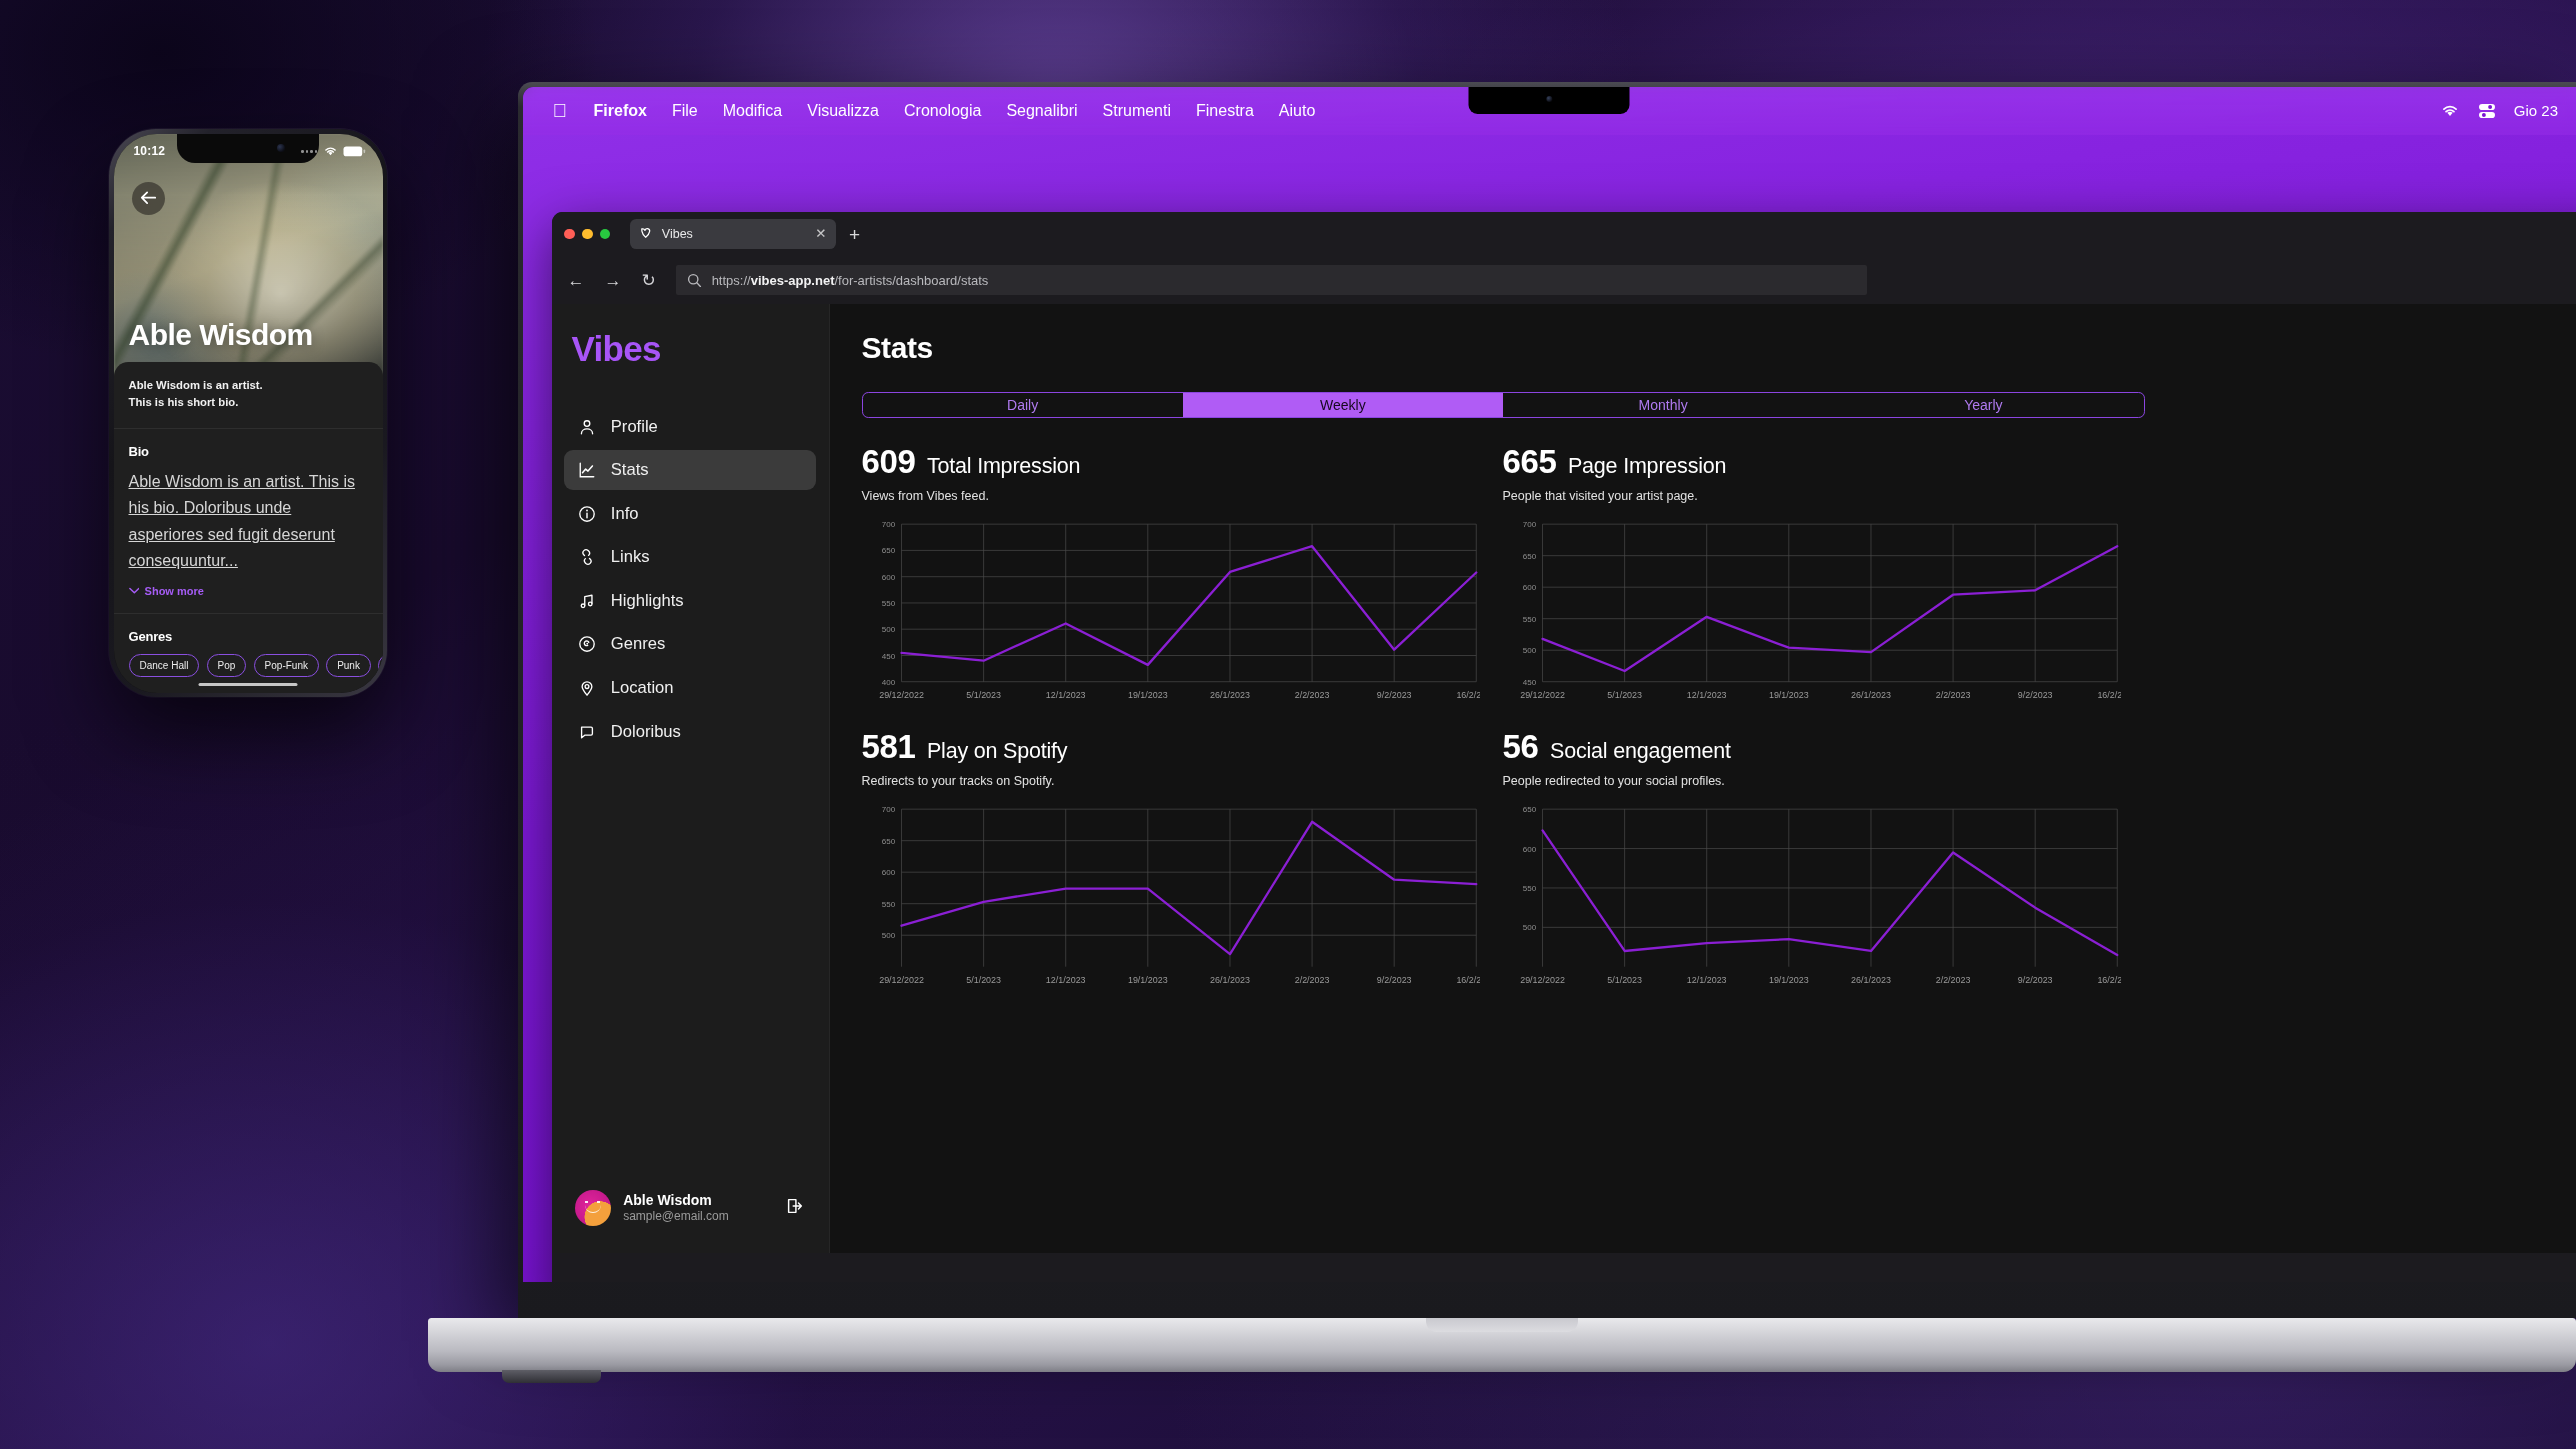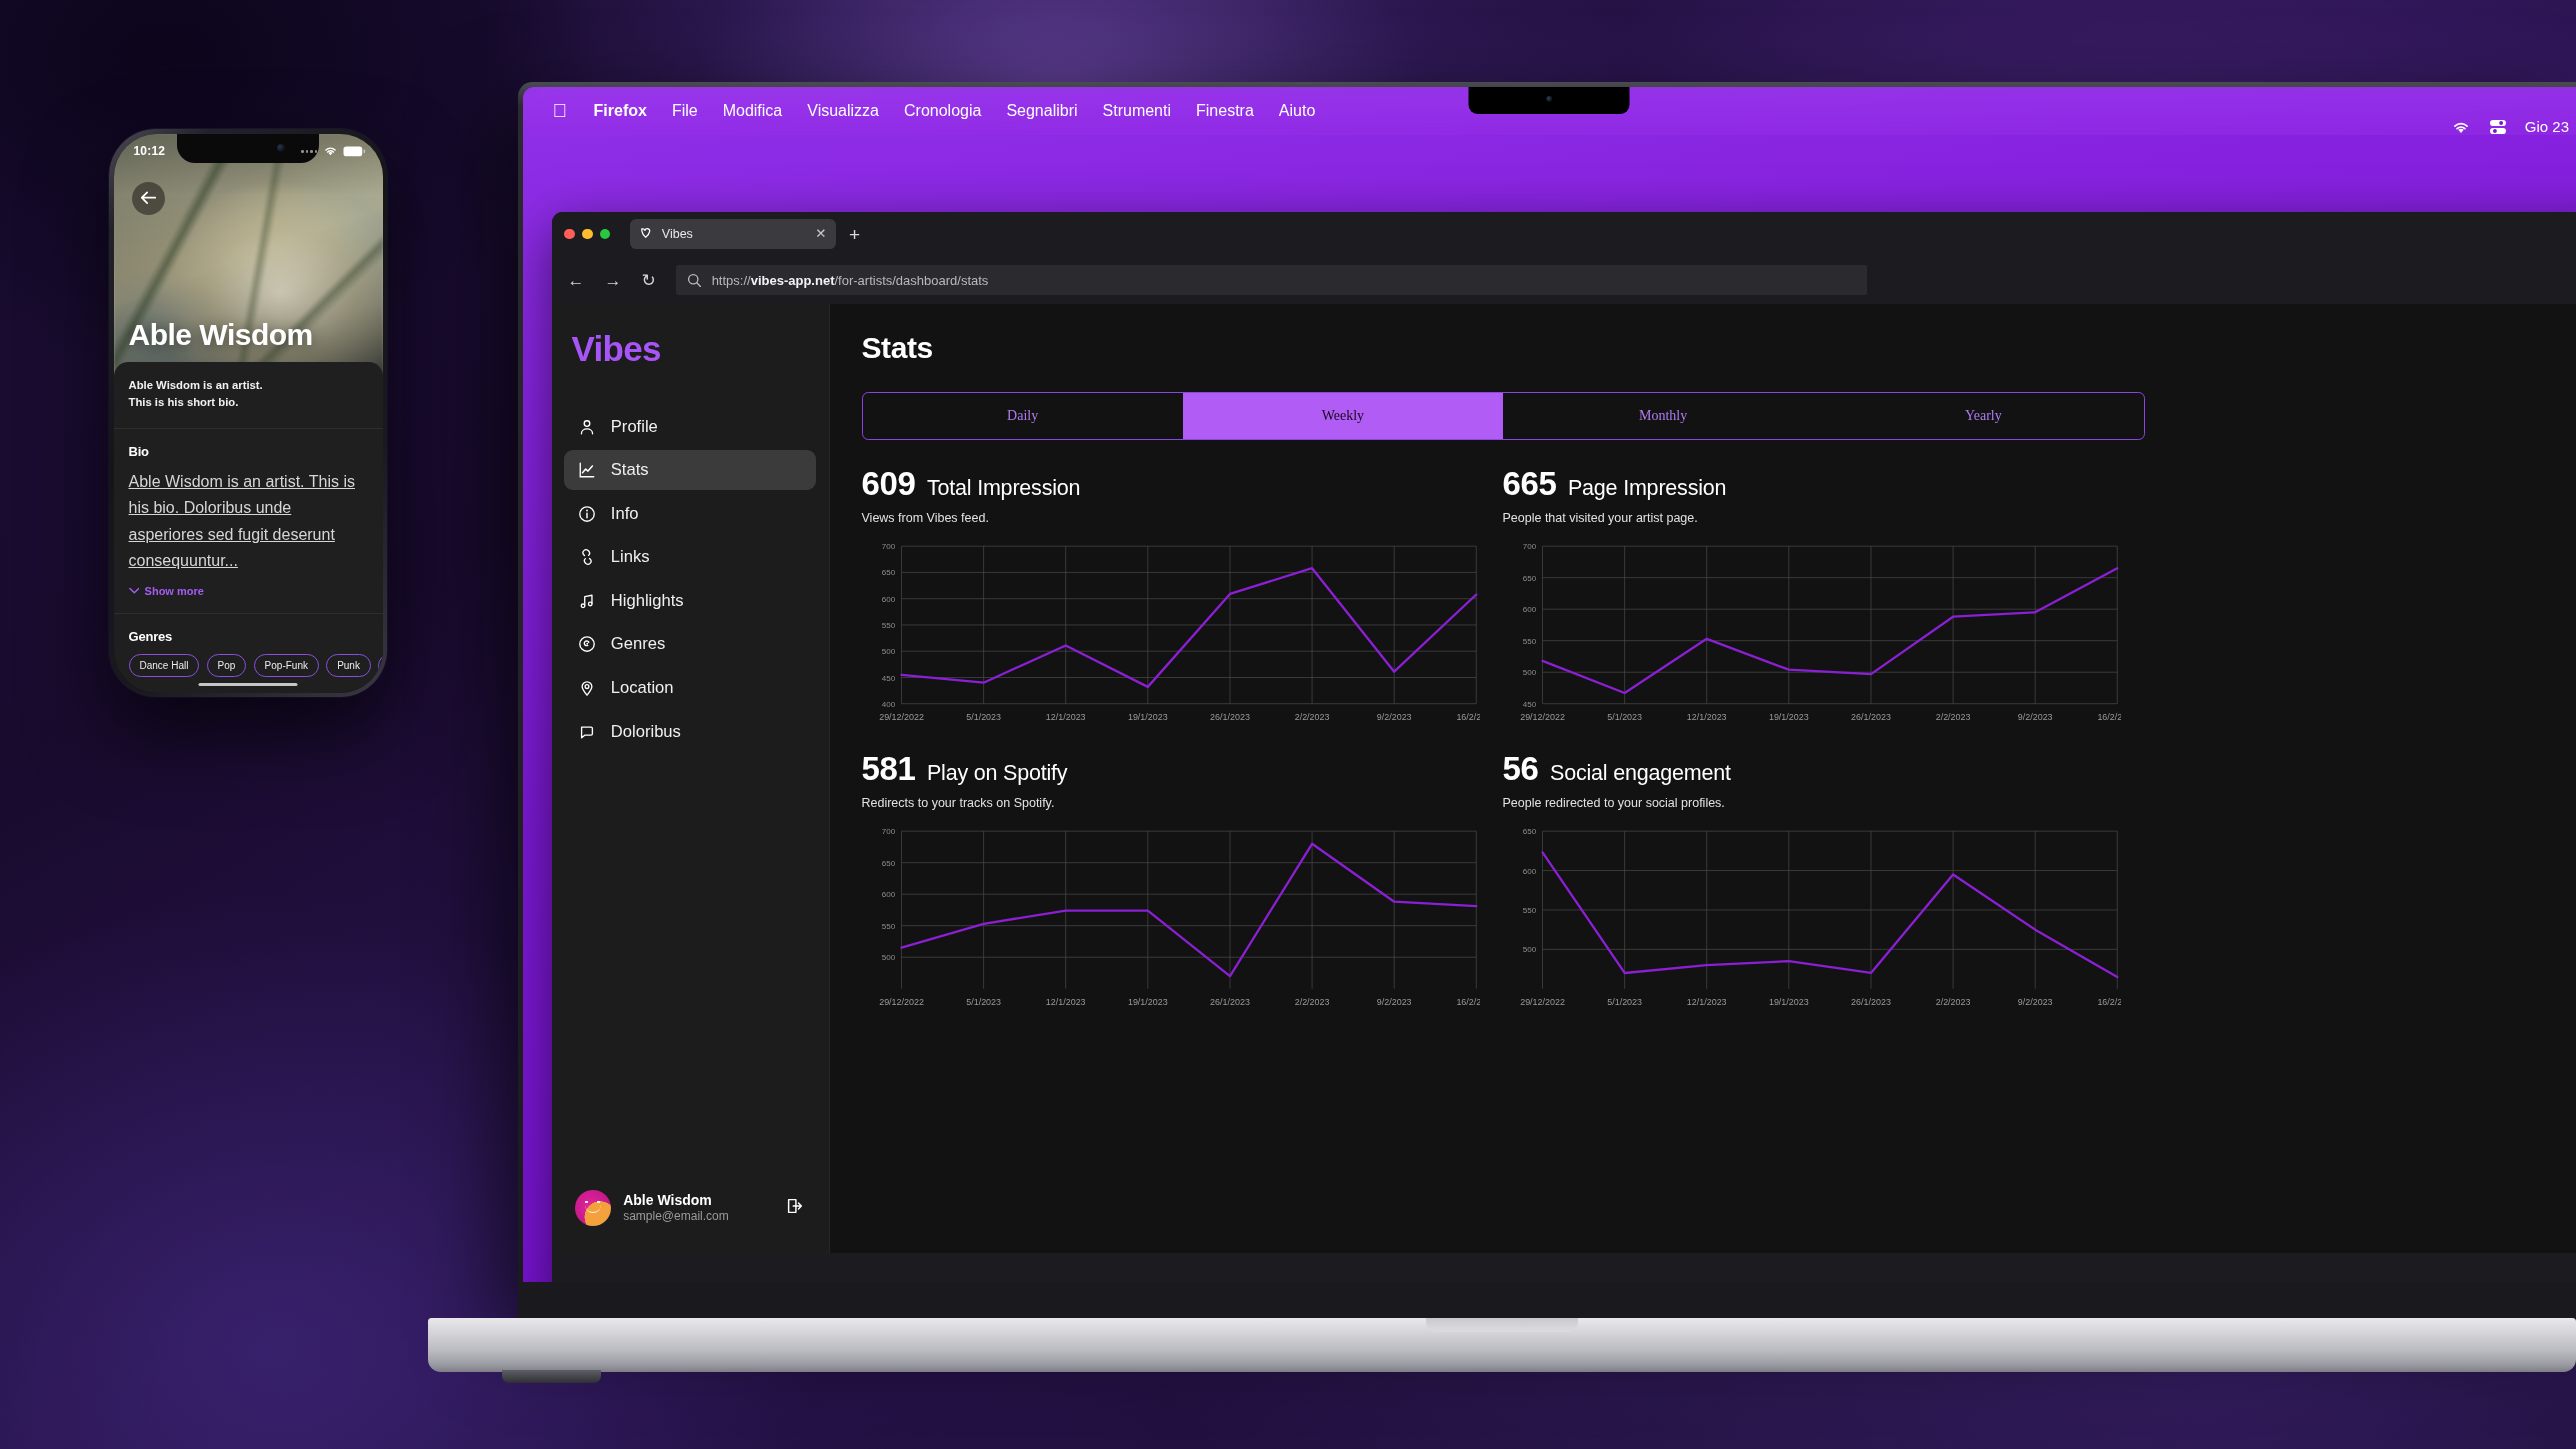--- a/index.html
+++ b/index.html
@@ -121,21 +121,21 @@
     display:flex; align-items:center; padding:0 0 0 30px; color:#fff;
     font-size:16px; backdrop-filter: blur(5.4px);
   }
   #mb-notch { position:absolute; left:50%; transform:translateX(-50%); top:0; width:161px; height:27px;
     background:#000; border-bottom-left-radius:9px; border-bottom-right-radius:9px; z-index:4;}
   #mb-notch-cam { position:absolute; left:50%; transform:translateX(-50%); top:9px; width:6.3px;height:6.3px;border-radius:50%;
     background: radial-gradient(circle at 35% 35%, #35405c 0%, #0b0c12 70%); }
   .mb-item { padding:0 12.5px; white-space:nowrap; }
   .mb-item.bold { font-weight:700; }
   #mb-apple { padding:0 14.3px 0 0; font-size:19px; line-height:1; }
-  #mb-right { position:absolute; right:0; top:0; height:48px; display:flex; align-items:flex-end; gap:18px; padding-right:7px; color:#fff; font-size:15px; }
+  #mb-right { position:absolute; right:0; top:0; height:48px; display:flex; align-items:center; gap:18px; padding-right:18px; color:#fff; font-size:15px; }
 
   
   #browser {
     position:absolute; left:29px; top:125px; right:-54px; bottom:-36px;
     background:#1c1b1f; border-top-left-radius:10.7px; border-top-right-radius:10.7px;
     overflow:hidden; box-shadow:0 16px 54px rgba(0,0,0,.55);
   }
   #br-tabbar { height:45px; display:flex; align-items:center; padding:0 12.5px; background:#1c1b1f; position:relative; }
   .traffic { display:flex; gap:7.2px; margin-right:20px; }
   .traffic i { width:10.7px; height:10.7px; border-radius:50%; display:block; }
@@ -171,21 +171,21 @@
     border-bottom:1.8px solid rgba(255,255,255,.85); border-radius:0 0 10.7px 10.7px;}
   #avatar:before{content:"";position:absolute;left:10.7px;top:11.6px;width:14.3px;height:1.8px;
     background:
       linear-gradient(90deg, rgba(255,255,255,.9) 0 2.7px, rgba(0,0,0,0) 2.7px 11.6px, rgba(255,255,255,.9) 11.6px 14.3px);}
   #user-name { color:#fff; font-size:14px; font-weight:700; }
   #user-email { color:#9b9b9b; font-size:12px; margin-top:1.8px; }
   #logout { margin-left:auto; color:#fff; }
 
   #main { flex:1; padding:27px 0 0 32px; overflow:hidden; }
   #page-title { color:#fff; font-size:30px; font-weight:700; letter-spacing:-0.4px; margin-bottom:27px; }
-  #range-tabs { display:flex; width:1283px; border:0.9px solid #8b45e0; border-radius:6.3px; overflow:hidden; height:48px;font-family:Liberation Serif, serif; }
+  #range-tabs { display:flex; width:1283px; border:0.9px solid #8b45e0; border-radius:6.3px; overflow:hidden; height:26px; }
   .range-tab { flex:1; display:flex; align-items:center; justify-content:center; color:#b07bf0; font-size:14px; }
   .range-tab.active { background:#b05cf5; color:#17081f; font-weight:500; }
   #cards { display:flex; flex-wrap:wrap; margin-top:25px; }
   .card { width:641px; }
   .card-head { display:flex; align-items:baseline; gap:11.6px; }
   .card-num { color:#fff; font-size:33px; font-weight:700; letter-spacing:-0.4px; }
   .card-label { color:#fff; font-size:21.5px; font-weight:500; letter-spacing:-0.2px; }
   .card-sub { color:#e2e2e2; font-size:12.5px; margin-top:8px; }
   .chart { position:relative; margin-top:14.3px; height:188px; width:618px; }
   .chart svg { display:block; }

